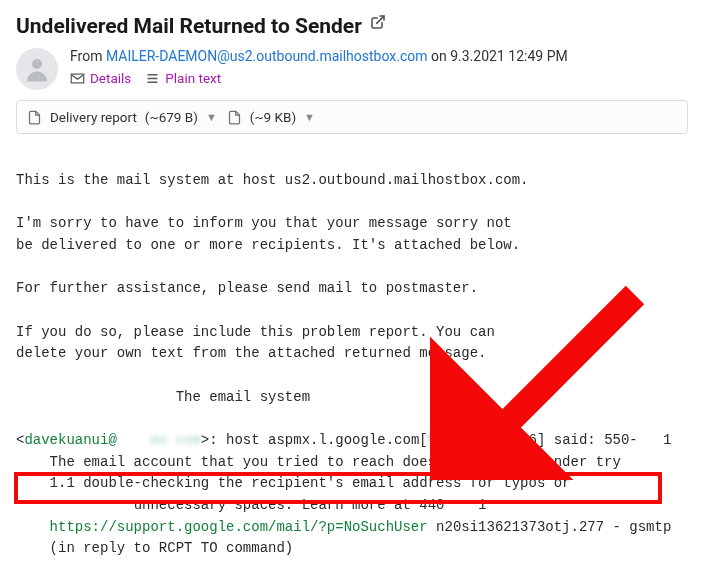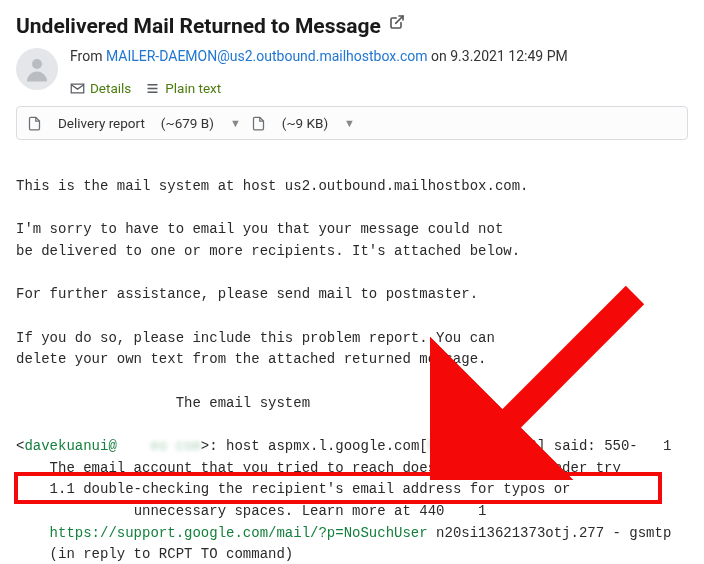--- a/index.html
+++ b/index.html
@@ -40,51 +40,51 @@
     display: flex;
     align-items: center;
     justify-content: center;
     flex-shrink: 0;
   }
   .avatar svg { fill: #b9bdc2; }
   .meta { flex: 1; }
   .from-line {
     font-size: 14px;
     color: #333;
-    margin-bottom: 16px;
+    margin-bottom: 6px;
   }
   .link { color: #2176d2; text-decoration: none; }
   .meta-links {
     display: flex;
     align-items: center;
     gap: 14px;
     font-size: 13.5px;
   }
   .meta-link-item {
     display: flex;
     align-items: center;
     gap: 5px;
-    color: #4d7c0f;
+    color: #a21caf;
     cursor: pointer;
   }
   .meta-link-item .icon { color: #5a5e63; display:flex; align-items:center; }
   .attach-bar {
     border: 1px solid #d9dde1;
     border-radius: 4px;
     padding: 8px 10px;
     display: flex;
     align-items: center;
     gap: 10px;
     margin-bottom: 14px;
     background: #fcfcfd;
   }
   .attach-item {
     display: flex;
     align-items: center;
-    gap: 16px;
+    gap: 8px;
     font-size: 13.5px;
     color: #333;
     cursor: pointer;
   }
   .attach-item .file-icon { color: #6b7075; display:flex; align-items:center; }
   .caret { color: #888; font-size: 11px; }
   .body-text {
     font-family: "Menlo", "Consolas", "Courier New", monospace;
     font-size: 14px;
     line-height: 1.55;
@@ -107,21 +107,21 @@
   }
   #arrow {
     position: absolute;
     pointer-events: none;
   }
 </style>
 </head>
 <body>
 
 <h1 class="subject subject-row">
-  <span>Undelivered Mail Returned to Message</span>
+  <span>Undelivered Mail Returned to Sender</span>
   <span class="ext-icon">
     <svg width="16" height="16" viewBox="0 0 24 24" fill="none" stroke="currentColor" stroke-width="2.4" stroke-linecap="round" stroke-linejoin="round">
         <path d="M18 13v6a2 2 0 0 1-2 2H5a2 2 0 0 1-2-2V8a2 2 0 0 1 2-2h6"></path>
         <polyline points="15 3 21 3 21 9"></polyline>
         <line x1="10" y1="14" x2="21" y2="3"></line>
       </svg>
   </span>
 </h1>
 
 <div class="header-row">
@@ -182,21 +182,21 @@
         </svg>
     </span>
     <span>(~9 KB)</span>
     <span class="caret">▼</span>
   </span>
 </div>
 
 <div class="body-text">
 <span>This is the mail system at host us2.outbound.mailhostbox.com.</span>
 
-<span>I'm sorry to have to email you that your message could not</span>
+<span>I'm sorry to have to inform you that your message sorry not</span>
 <span>be delivered to one or more recipients. It's attached below.</span>
 
 <span>For further assistance, please send mail to postmaster.</span>
 
 <span>If you do so, please include this problem report. You can</span>
 <span>delete your own text from the attached returned message.</span>
 
 <span>                   The email system</span>
 
 <span>&lt;</span><span class="body-link"><span>davekuanui@</span><span class="redact">    eo com</span></span><span>&gt;: host aspmx.l.google.com[</span><span class="redact">hidden     </span><span>26] said: 550-</span><span class="redact">   </span><span>1</span>

